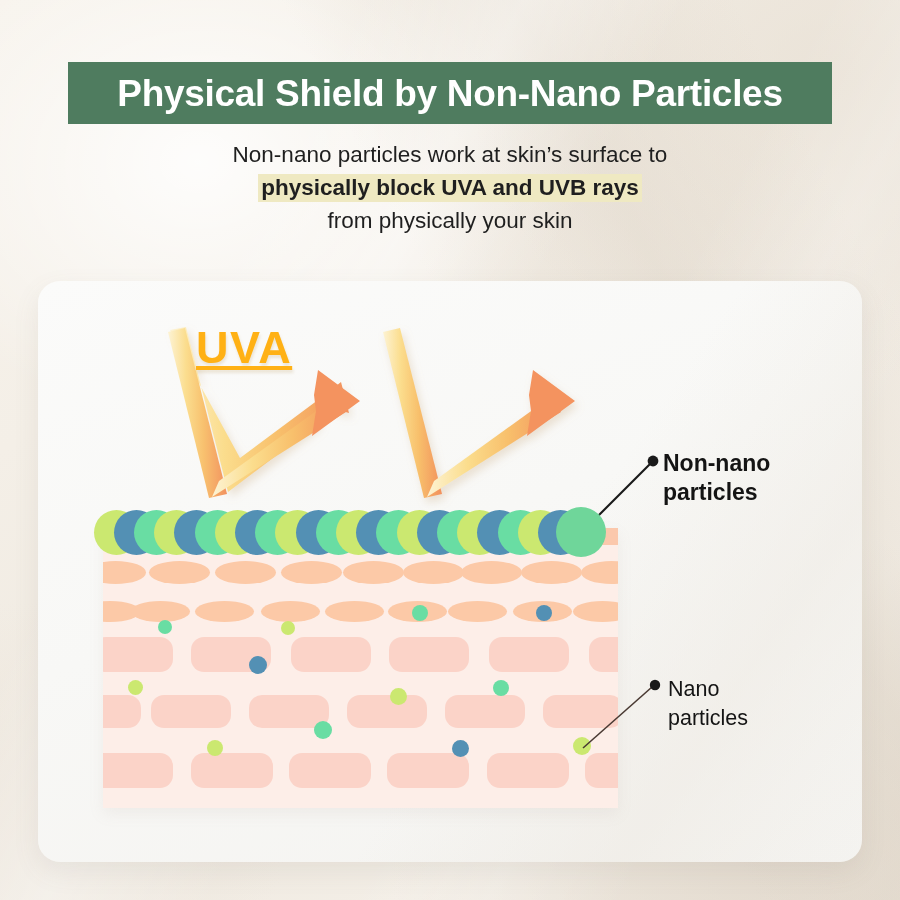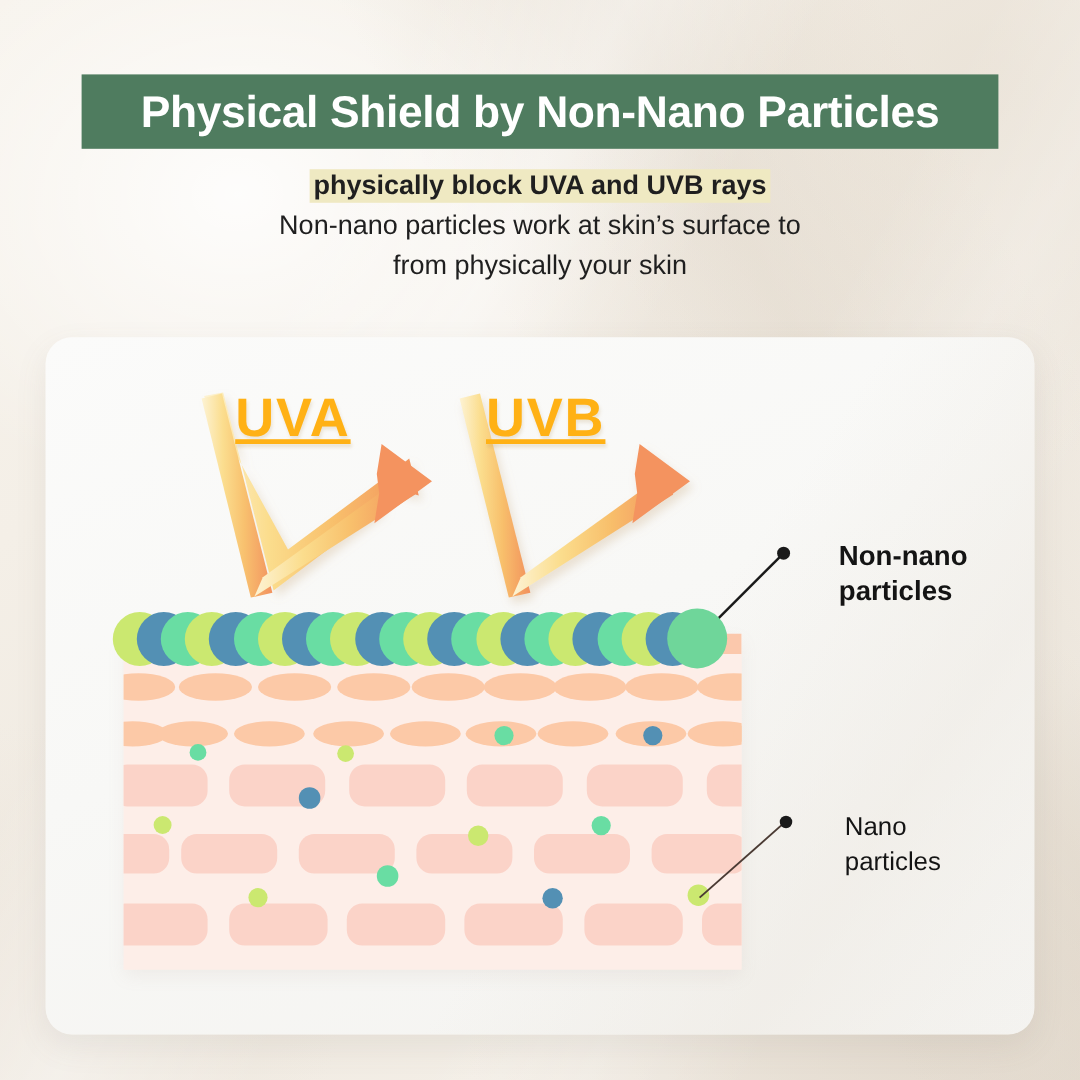--- a/index.html
+++ b/index.html
@@ -83,35 +83,35 @@
   .nanodot{position:absolute;border-radius:50%;}
 
   
   .prow{position:absolute;left:0;top:0;width:900px;height:900px;}
   .pball{position:absolute;border-radius:50%;}
 
   
   .callout{position:absolute;color:#141414;}
   #callout-nonnano{left:663px;top:449px;font-size:23px;font-weight:700;line-height:29px;}
   #callout-nano{left:668px;top:675px;font-size:21.5px;font-weight:400;line-height:29px;}
-  .callout .ln{display:block;white-space:nowrap;margin-left:36px;}
+  .callout .ln{display:block;white-space:nowrap;}
   .leader{position:absolute;left:0;top:0;width:900px;height:900px;pointer-events:none;}
 </style>
 </head>
 <body>
 
 <div id="stage">
 
   <div class="title-banner">
     <span class="t">Physical Shield by Non-Nano Particles</span>
   </div>
 
   <div class="subtitle">
+    <span class="sub-line">Non-nano particles work at skin’s surface to</span>
     <span class="sub-line hl"><span class="mark">physically block UVA and UVB rays</span></span>
-    <span class="sub-line">Non-nano particles work at skin’s surface to</span>
     <span class="sub-line">from physically your skin</span>
   </div>
 
   <div class="card"></div>
 
   <svg class="raysvg" viewBox="0 0 900 900">
     <defs>
       <linearGradient id="gA" x1="0" y1="0" x2="1" y2="0" gradientUnits="objectBoundingBox">
         <stop offset="0" stop-color="#fdf3d4"></stop>
         <stop offset="0.30" stop-color="#fbdd8d"></stop>
@@ -148,21 +148,20 @@
     </g>
 
     <g filter="url(#arrShadow)">
       <path d="M 383 332 L 400 328 L 442 494 L 424 498 Z" fill="url(#gB)"></path>
       <path d="M 427 497 L 434 481 L 552 396 L 561 412 Z" fill="url(#gB)"></path>
       <path d="M 533 370 L 575 401 L 527 436 L 531 411 L 529 395 Z" fill="#f4935f"></path>
     </g>
   </svg>
 
   <div class="uv-label" id="uva-label">UVA</div>
-  <div class="uv-label" id="uvb-label">UVB</div>
 
   <div class="skin">
     <div class="topband"></div>
     <div class="body" id="skin-body">
         <div class="ell" style="left: -18px; top: 16px; width: 61px; height: 23px; background: rgb(252, 201, 167);"></div>
         <div class="ell" style="left: 46px; top: 16px; width: 61px; height: 23px; background: rgb(252, 201, 167);"></div>
         <div class="ell" style="left: 112px; top: 16px; width: 61px; height: 23px; background: rgb(252, 201, 167);"></div>
         <div class="ell" style="left: 178px; top: 16px; width: 61px; height: 23px; background: rgb(252, 201, 167);"></div>
         <div class="ell" style="left: 240px; top: 16px; width: 61px; height: 23px; background: rgb(252, 201, 167);"></div>
         <div class="ell" style="left: 300px; top: 16px; width: 61px; height: 23px; background: rgb(252, 201, 167);"></div>

